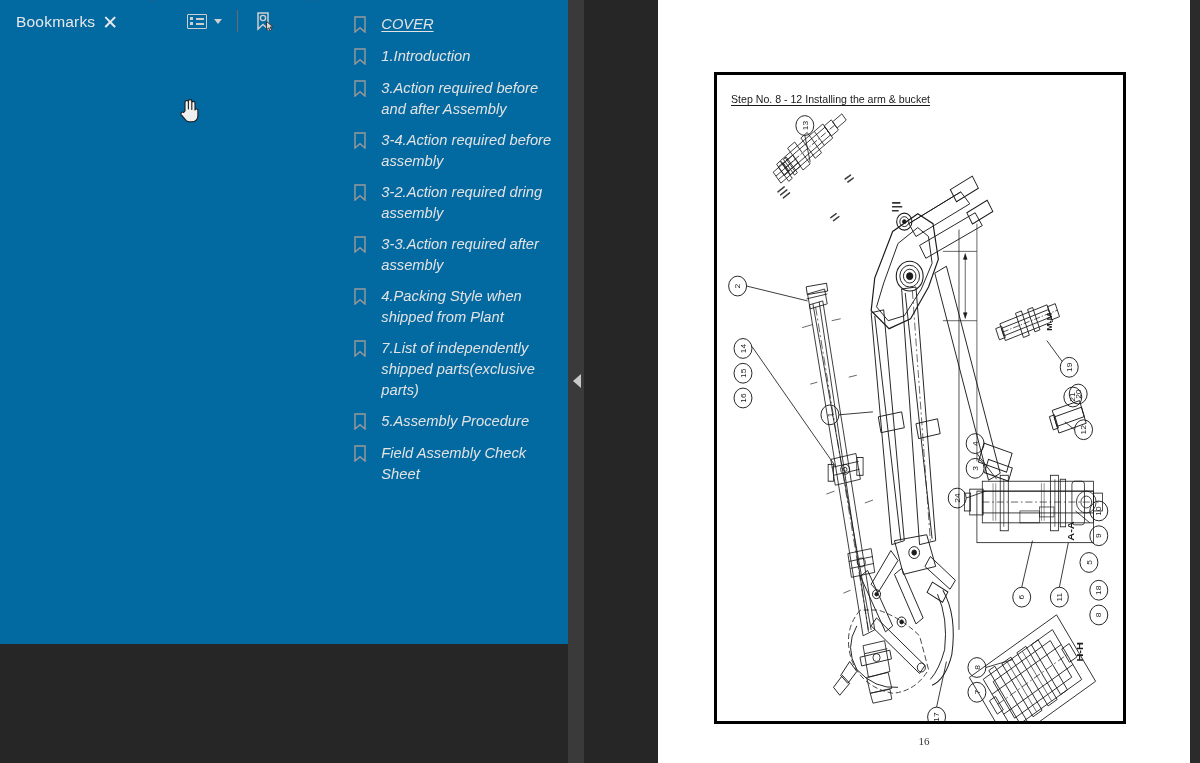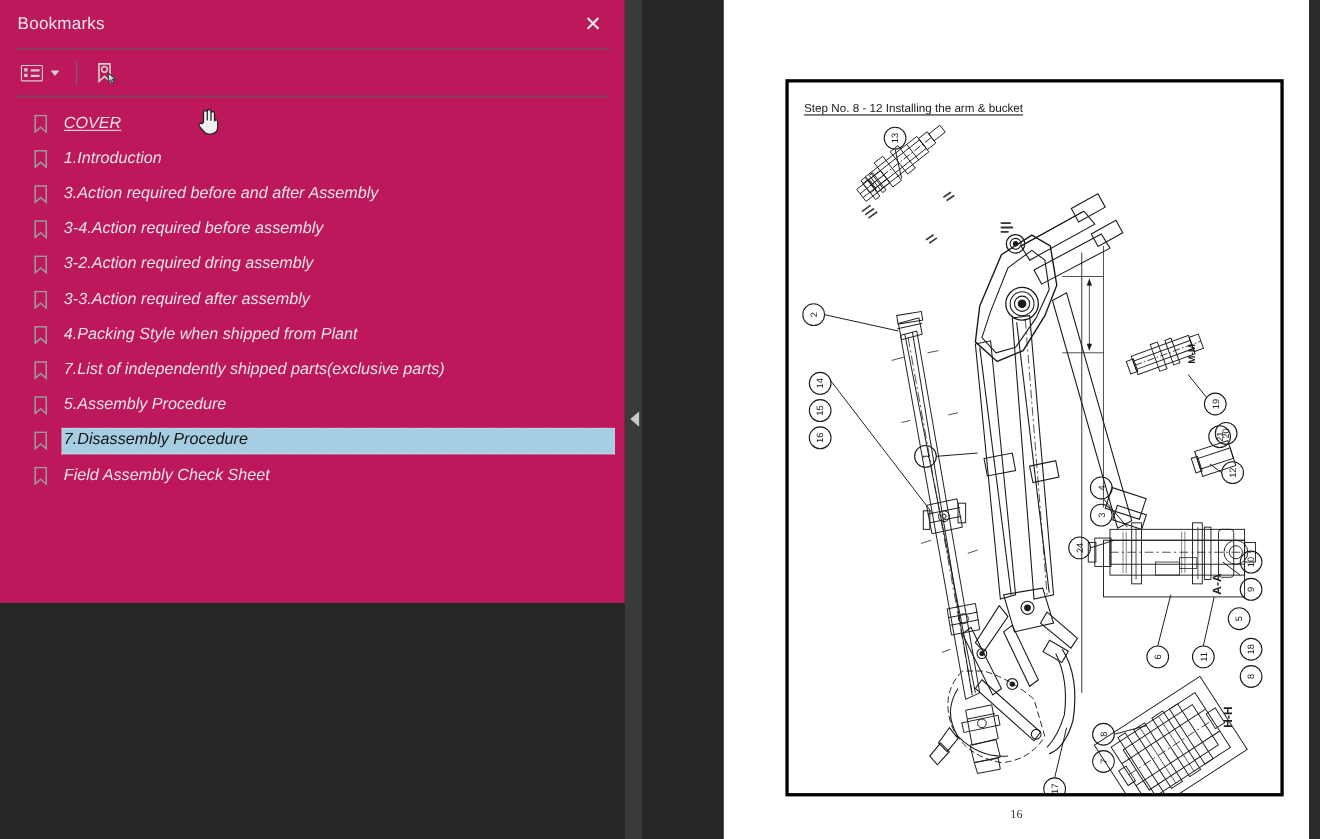--- a/index.html
+++ b/index.html
@@ -14,24 +14,24 @@
   #app {
     position: relative;
     width: 1200px; height: 763px;
     display: flex;
     background: #262626;
   }
 
   
   #sidebar {
     width: 568px;
-    height: 548px;
-    background: #be185d;
+    height: 644px;
+    background: #0369a1;
     display: flex;
-    flex-direction: column;
+    flex-direction: row;
     flex: 0 0 568px;
     position: relative;
   }
   #sidebar-header {
     height: 44px;
     flex: 0 0 44px;
     display: flex;
     align-items: center;
     padding: 0 14px 0 16px;
     position: relative;
@@ -214,21 +214,21 @@
     top: 0;
     width: 532px;
     height: 763px;
     background: #ffffff;
     overflow: hidden;
   }
   #pdf-page {
     position: absolute;
     left: 56px;
     top: 72px;
-    width: 453px;
+    width: 412px;
     height: 652px;
     background: #ffffff;
     border: 3px solid #000;
   }
   #step-title {
     position: absolute;
     left: 14px; top: 18px;
     font-family: "Liberation Sans", sans-serif;
     font-size: 10.6px;
     color: #1a1a1a;
@@ -333,27 +333,20 @@
           <svg class="bm-icon" viewBox="0 0 14 17">
             <path d="M2 1 H12 V16 L7 11.6 L2 16 Z" fill="none" stroke="#9a9a9a" stroke-width="1.4"></path>
           </svg>
           <div class="bm-label">7.List of independently shipped parts(exclusive parts)</div>
         </div>
         <div class="bm-row">
           <svg class="bm-icon" viewBox="0 0 14 17">
             <path d="M2 1 H12 V16 L7 11.6 L2 16 Z" fill="none" stroke="#9a9a9a" stroke-width="1.4"></path>
           </svg>
           <div class="bm-label">5.Assembly Procedure</div>
-        </div>
-        <div class="bm-row selected">
-          <div class="sel-fill"></div>
-          <svg class="bm-icon" viewBox="0 0 14 17">
-            <path d="M2 1 H12 V16 L7 11.6 L2 16 Z" fill="none" stroke="#9a9a9a" stroke-width="1.4"></path>
-          </svg>
-          <div class="bm-label">7.Disassembly Procedure</div>
         </div>
         <div class="bm-row">
           <svg class="bm-icon" viewBox="0 0 14 17">
             <path d="M2 1 H12 V16 L7 11.6 L2 16 Z" fill="none" stroke="#9a9a9a" stroke-width="1.4"></path>
           </svg>
           <div class="bm-label">Field Assembly Check Sheet</div>
         </div>
       </div>
 
     <svg id="hand-cursor" viewBox="0 0 22 26">

